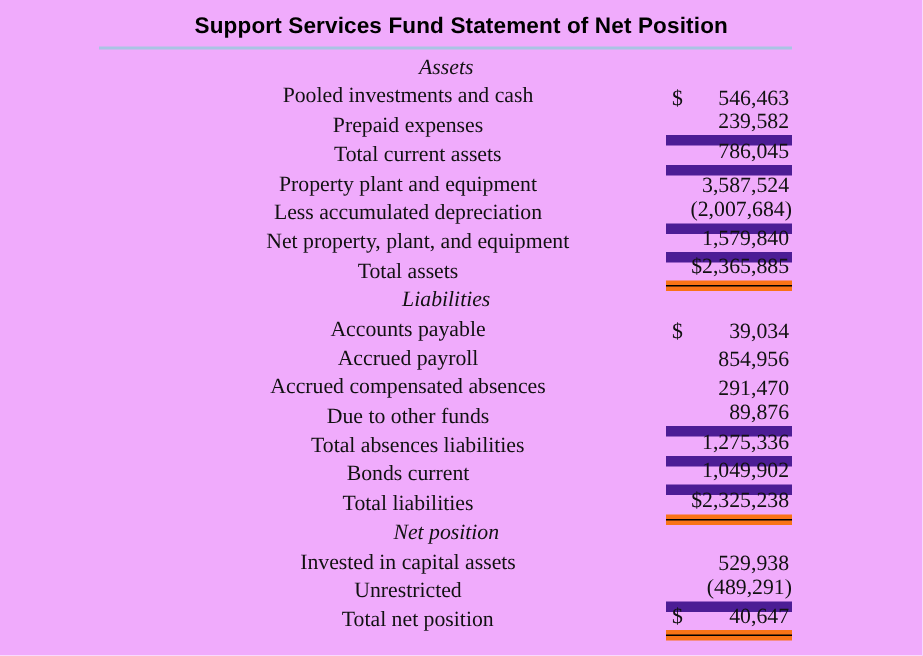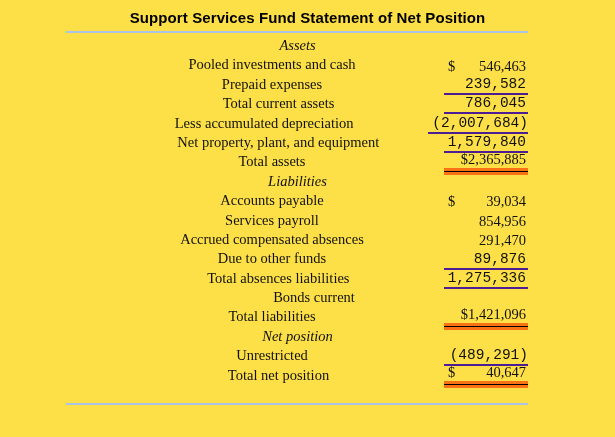--- a/index.html
+++ b/index.html
@@ -1,20 +1,20 @@
 <!DOCTYPE html>
 <html style="--rule: #a9c4e4; --ink: #111111;"><head>
 <meta charset="utf-8">
 <style>
   :root { --rule:#a9c4e4; --ink:#111111; }
   html,body { margin:0; padding:0; background:#ffffff; }
   .page {
     position:relative;
     width:615px; height:437px;
-    background:#fde047;
+    background:#f0abfc;
     color:var(--ink);
     font-family:"Liberation Serif", serif;
     overflow:hidden;
   }
   .title {
     margin:0;
     padding-top:9px;
     text-align:center;
     font-family:"Liberation Sans", sans-serif;
     font-size:15px;
@@ -50,21 +50,21 @@
     display:flex;
     justify-content:flex-end;
     height:17px;
     line-height:17px;
     align-self:center;
     margin-top:2px;
   }
   .dollar { margin-right:auto; padding-left:4px; }
   .value { padding-right:2px; }
   .amount.paren .value { padding-right:0; }
-  .amount.u-single { border-bottom:2px solid #4c1d95;font-family:Liberation Mono, monospace; }
+  .amount.u-single { border-bottom:7px solid #4c1d95; }
   .amount.u-double { border-bottom:7px solid #f97316; }
   .amount.u-double::after {
     content:"";
     position:absolute;
     left:0; right:0; bottom:-4px;
     border-bottom:1px solid #000;
   }
 </style>
 </head>
 <body>
@@ -95,20 +95,27 @@
   </div>
 
   <div class="row">
     <span class="label ind-2">Total current assets</span>
     <span class="amount u-single">
       <span class="dollar"></span>
       <span class="value">786,045</span>
     </span>
   </div>
 
+  <div class="row">
+    <span class="label ind-1">Property plant and equipment</span>
+    <span class="amount">
+      <span class="dollar"></span>
+      <span class="value">3,587,524</span>
+    </span>
+  </div>
 
   <div class="row">
     <span class="label ind-1">Less accumulated depreciation</span>
     <span class="amount u-single paren">
       <span class="dollar"></span>
       <span class="value">(2,007,684)</span>
     </span>
   </div>
 
   <div class="row">
@@ -134,21 +141,21 @@
 
   <div class="row">
     <span class="label ind-1">Accounts payable</span>
     <span class="amount">
       <span class="dollar">$</span>
       <span class="value">39,034</span>
     </span>
   </div>
 
   <div class="row">
-    <span class="label ind-1">Services payroll</span>
+    <span class="label ind-1">Accrued payroll</span>
     <span class="amount">
       <span class="dollar"></span>
       <span class="value">854,956</span>
     </span>
   </div>
 
   <div class="row">
     <span class="label ind-1">Accrued compensated absences</span>
     <span class="amount">
       <span class="dollar"></span>
@@ -167,35 +174,46 @@
   <div class="row">
     <span class="label ind-2">Total absences liabilities</span>
     <span class="amount u-single">
       <span class="dollar"></span>
       <span class="value">1,275,336</span>
     </span>
   </div>
 
   <div class="row">
     <span class="label ind-1">Bonds current</span>
+    <span class="amount u-single">
+      <span class="dollar"></span>
+      <span class="value">1,049,902</span>
+    </span>
   </div>
 
   <div class="row">
     <span class="label ind-1">Total liabilities</span>
     <span class="amount u-double">
       <span class="dollar"></span>
-      <span class="value">$1,421,096</span>
+      <span class="value">$2,325,238</span>
     </span>
   </div>
 
   <div class="row section">
     <span class="label ind-0">Net position</span>
 
   </div>
 
+  <div class="row">
+    <span class="label ind-1">Invested in capital assets</span>
+    <span class="amount">
+      <span class="dollar"></span>
+      <span class="value">529,938</span>
+    </span>
+  </div>
 
   <div class="row">
     <span class="label ind-1">Unrestricted</span>
     <span class="amount u-single paren">
       <span class="dollar"></span>
       <span class="value">(489,291)</span>
     </span>
   </div>
 
   <div class="row">

